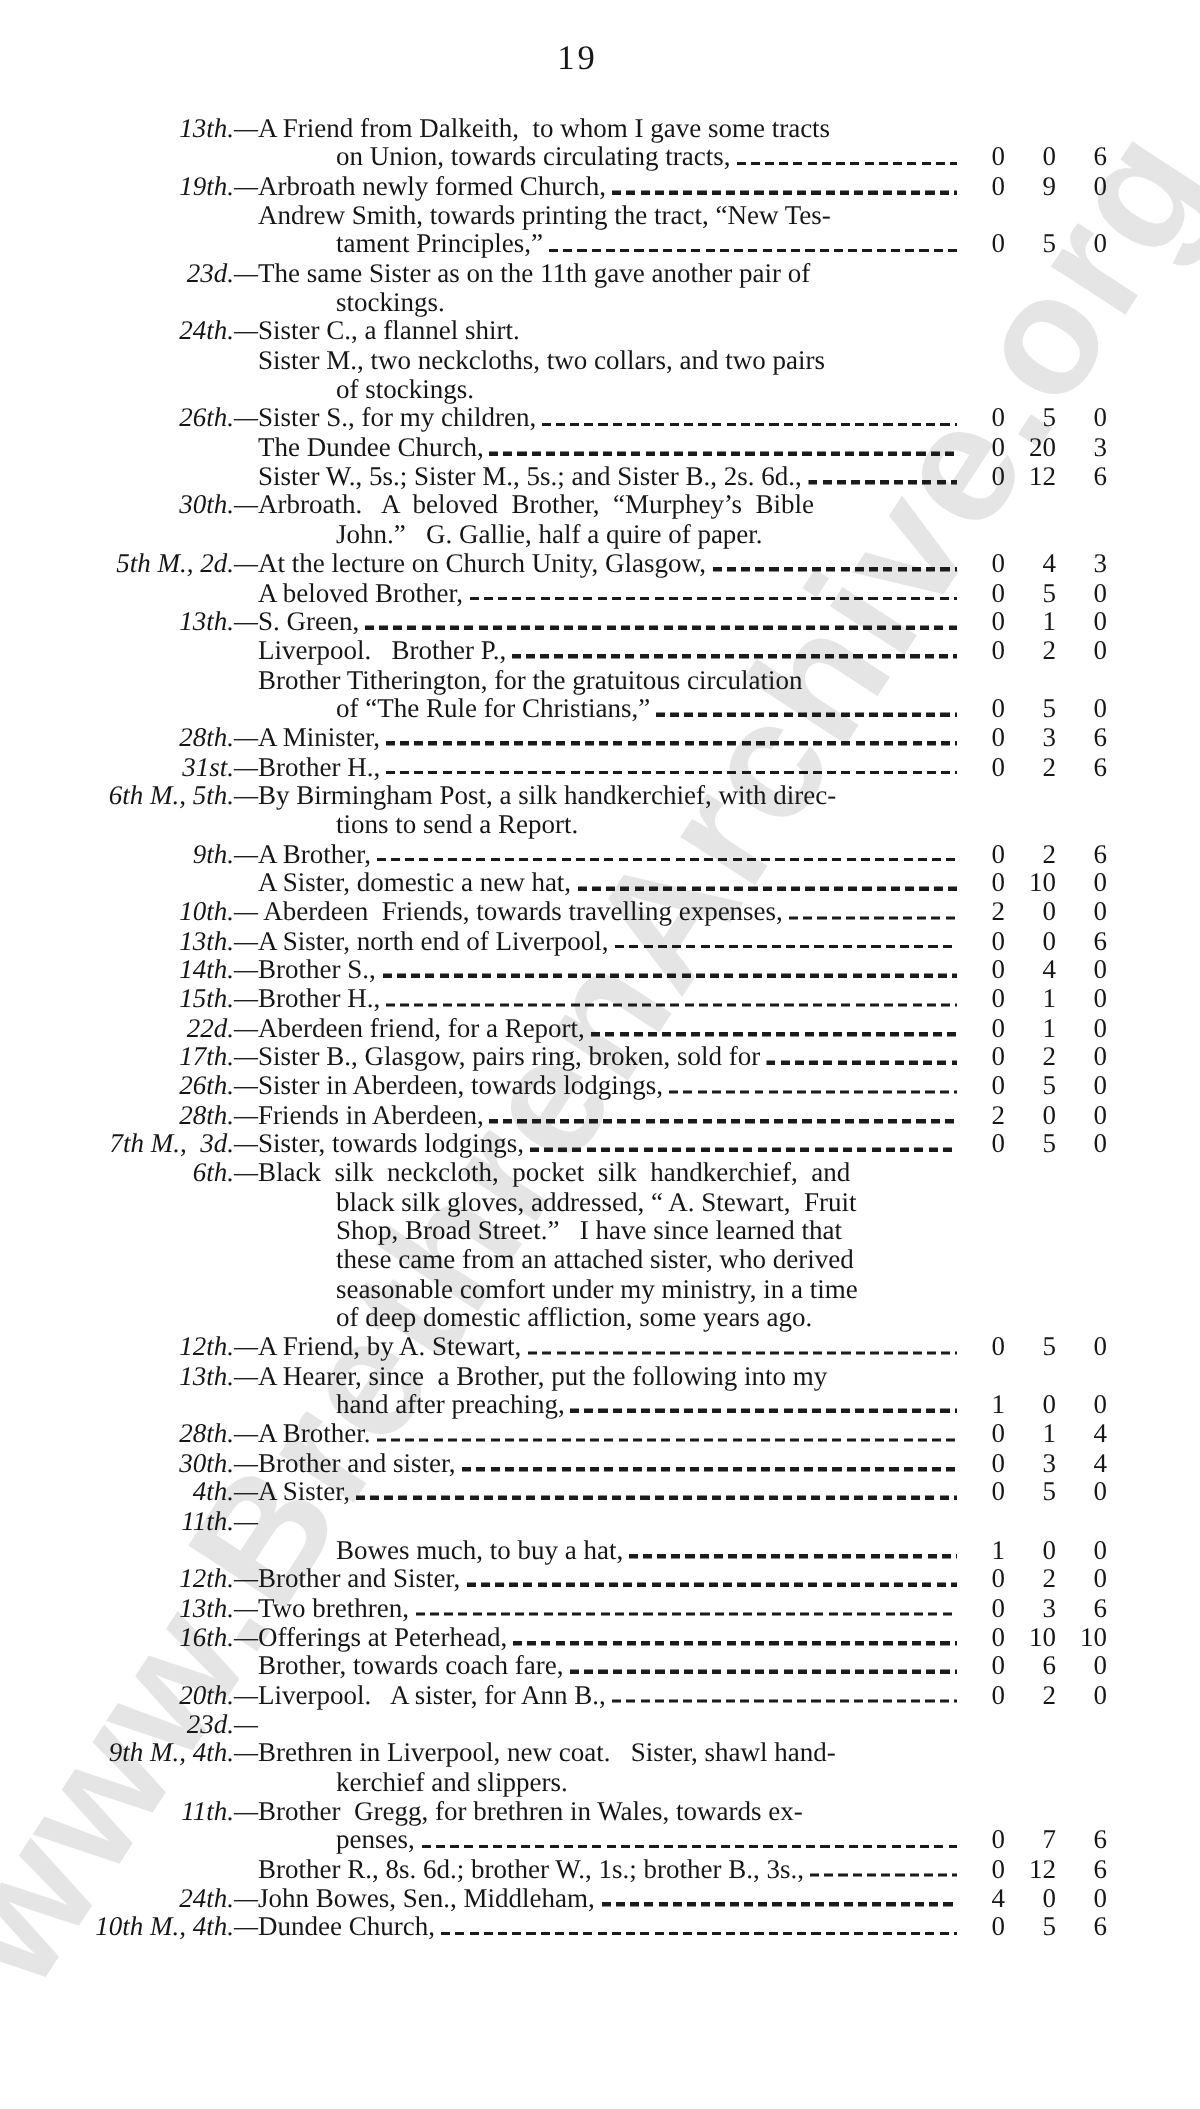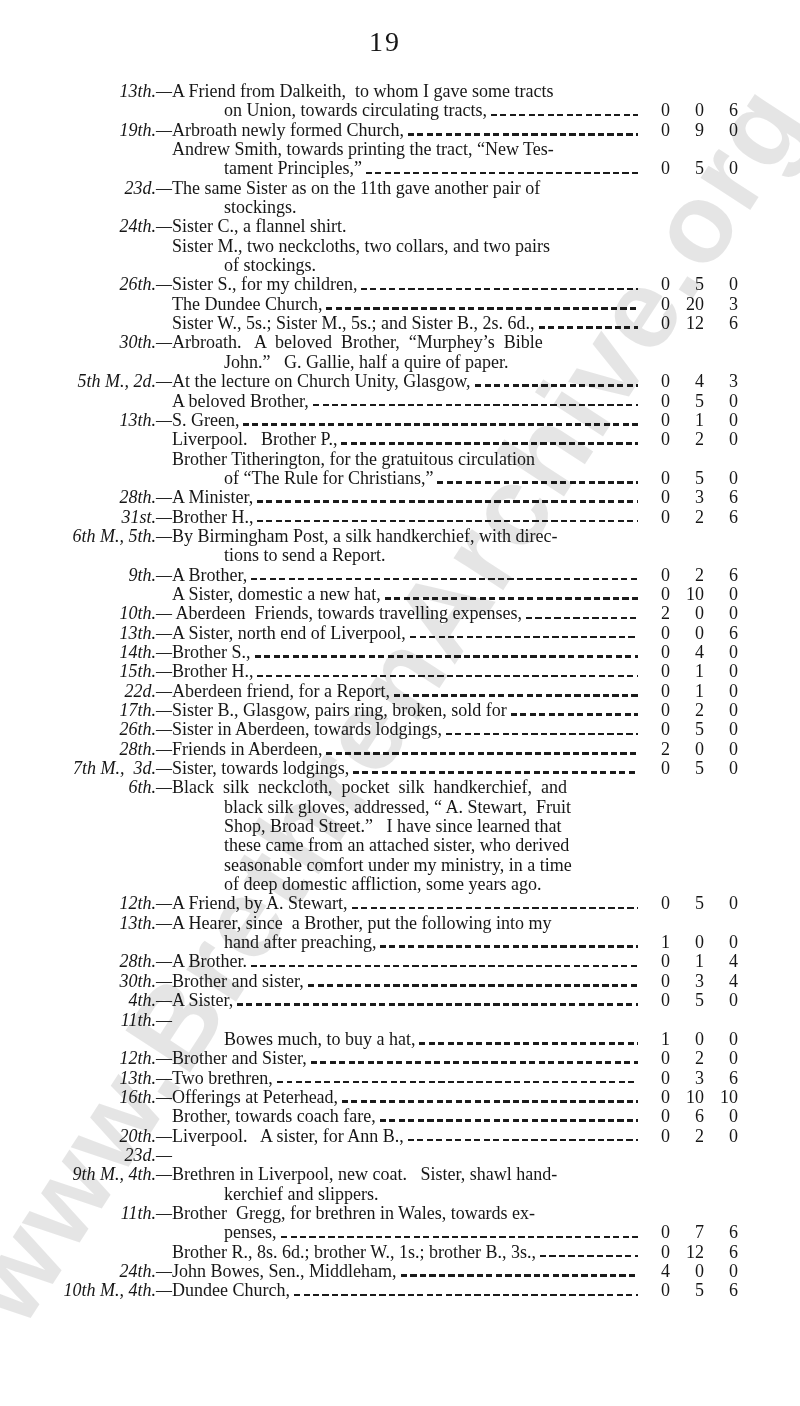--- a/index.html
+++ b/index.html
@@ -27,21 +27,21 @@
     letter-spacing:3px;
     color:rgba(0,0,0,0.10);
     white-space:nowrap;
     z-index:0;
     pointer-events:none;
     user-select:none;
   }
   .content{position:relative;z-index:1;}
   .pageno{
     text-align:center;
-    font-size:28px;
+    font-size:23px;
     letter-spacing:2px;
     margin:0 8px 24px 0;
     font-weight:normal;
   }
   .ledger{font-size:18px;}
   .line{
     display:flex;
     align-items:baseline;
     height:19.35px;
     line-height:19.35px;

